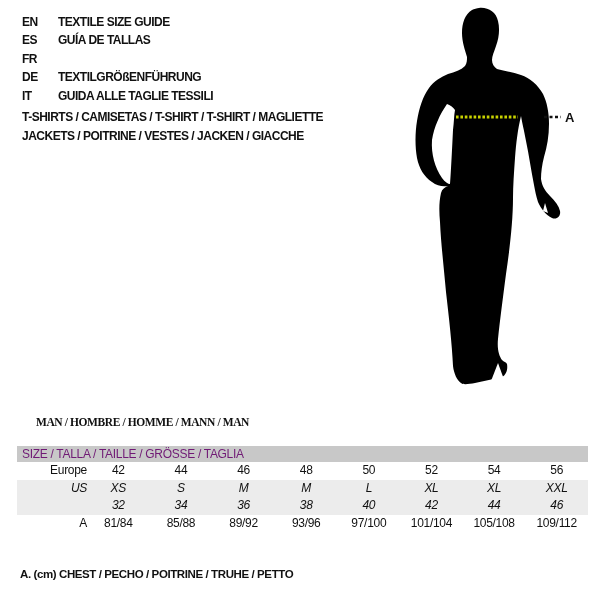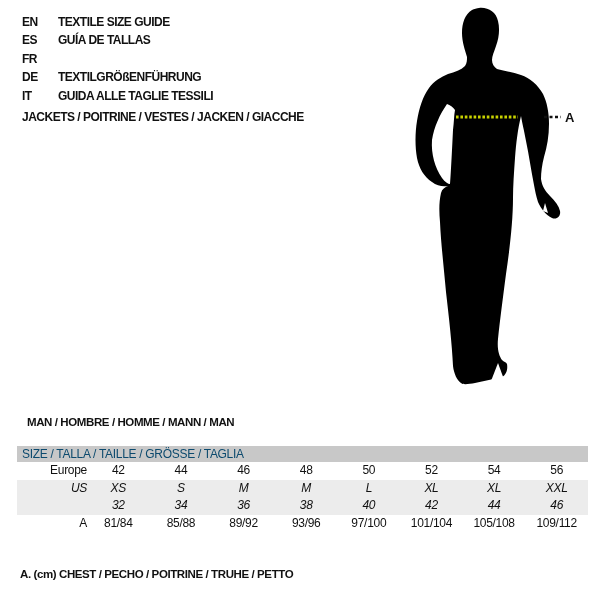--- a/index.html
+++ b/index.html
@@ -29,27 +29,27 @@
   
   .categories{position:absolute;left:22px;top:108px;}
   .category-line{font-size:12px;font-weight:700;letter-spacing:-0.5px;line-height:18.5px;white-space:nowrap;}
 
   
   .figure{position:absolute;left:395px;top:0;width:205px;height:420px;}
   .figure svg{display:block;width:205px;height:420px;}
   .measure-label{font-family:"Liberation Sans",sans-serif;font-size:13px;font-weight:700;fill:var(--text-color);}
 
   
-  .section-title{position:absolute;left:27px;top:416px;font-size:11.5px;font-weight:700;letter-spacing:-0.4px;white-space:nowrap;}
+  .section-title{position:absolute;left:36px;top:416px;font-size:11.5px;font-weight:700;letter-spacing:-0.4px;white-space:nowrap;font-family:Liberation Serif, serif;}
 
   
   .size-table{position:absolute;left:17px;top:446px;width:571px;font-size:12px;letter-spacing:-0.3px;}
   .size-table .thead{
     height:16px;line-height:16px;background:var(--table-header-bg);
-    padding-left:5px;color:#0c4a6e;font-weight:400;white-space:nowrap;
+    padding-left:5px;color:#701a75;font-weight:400;white-space:nowrap;
   }
   .trow{display:grid;grid-template-columns:70px repeat(8,1fr);height:17.5px;line-height:17.5px;}
   .trow.shaded{background:var(--table-row-bg);font-style:italic;}
   .tlabel{padding-left:5px;text-align:right;}
   .tcell{text-align:center;}
 
   
   .footnote{position:absolute;left:20px;top:548px;font-size:11.5px;font-weight:700;letter-spacing:-0.4px;white-space:nowrap;margin-top:20px;}
 </style>
 </head>
@@ -73,20 +73,21 @@
       <span class="lang-code">DE</span>
       <span class="lang-label">TEXTILGRÖßENFÜHRUNG</span>
     </div>
     <div class="lang-row">
       <span class="lang-code">IT</span>
       <span class="lang-label">GUIDA ALLE TAGLIE TESSILI</span>
     </div>
   </div>
 
   <div class="categories">
+    <div class="category-line">T-SHIRTS / CAMISETAS / T-SHIRT / T-SHIRT / MAGLIETTE</div>
     <div class="category-line">JACKETS / POITRINE / VESTES / JACKEN / GIACCHE</div>
   </div>
 
   <div class="figure">
     <svg viewBox="0 0 205 420" xmlns="http://www.w3.org/2000/svg">
 
       <path fill="var(--silhouette)" d="
         M 84 8
         C 93 7 101 12 103 21
         C 105 29 104 38 101 46

